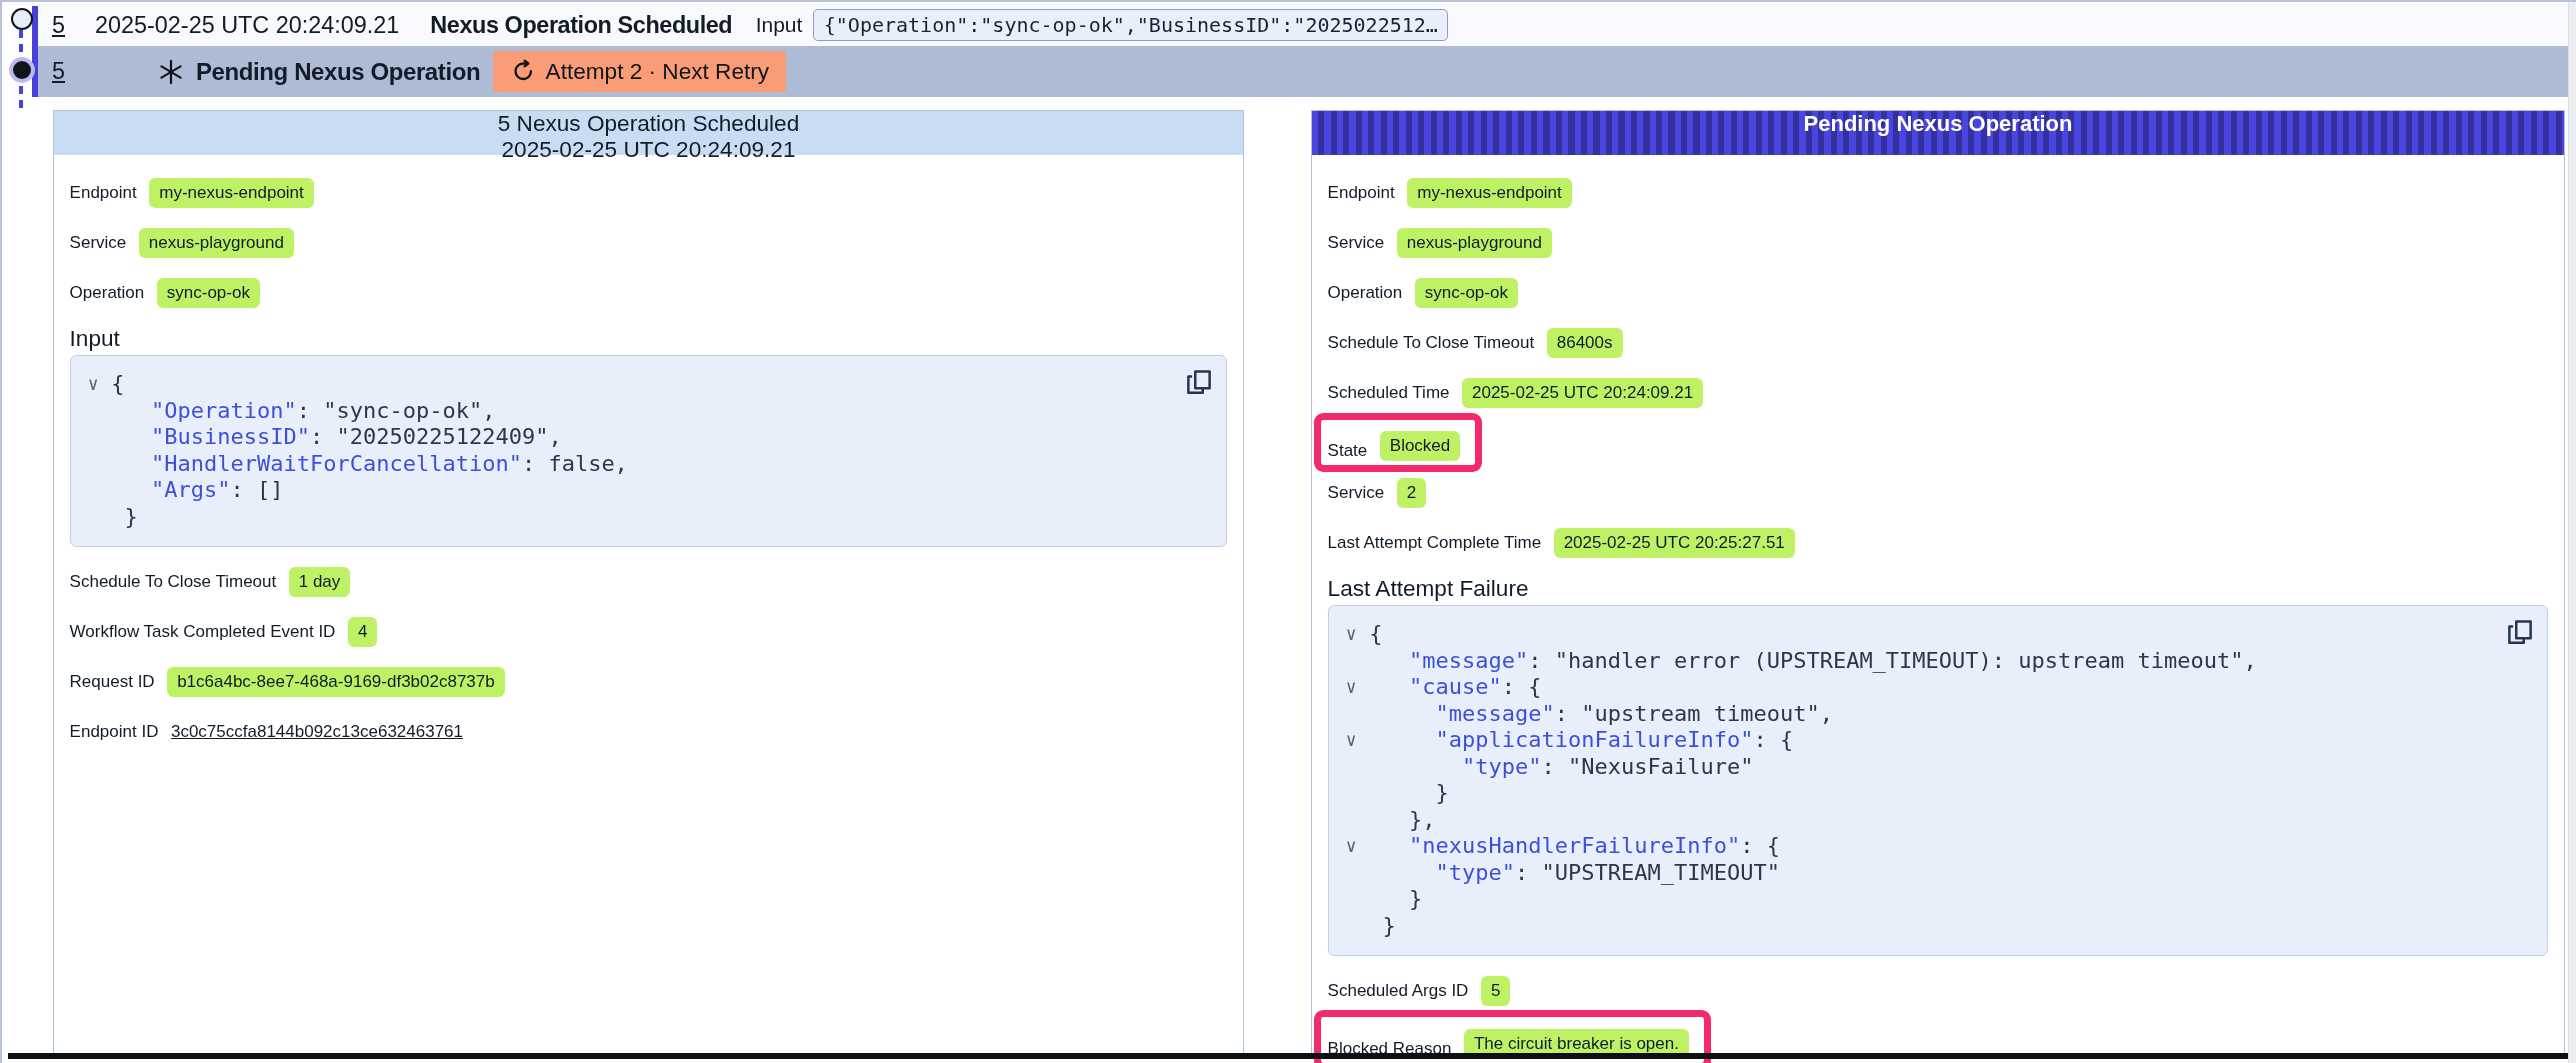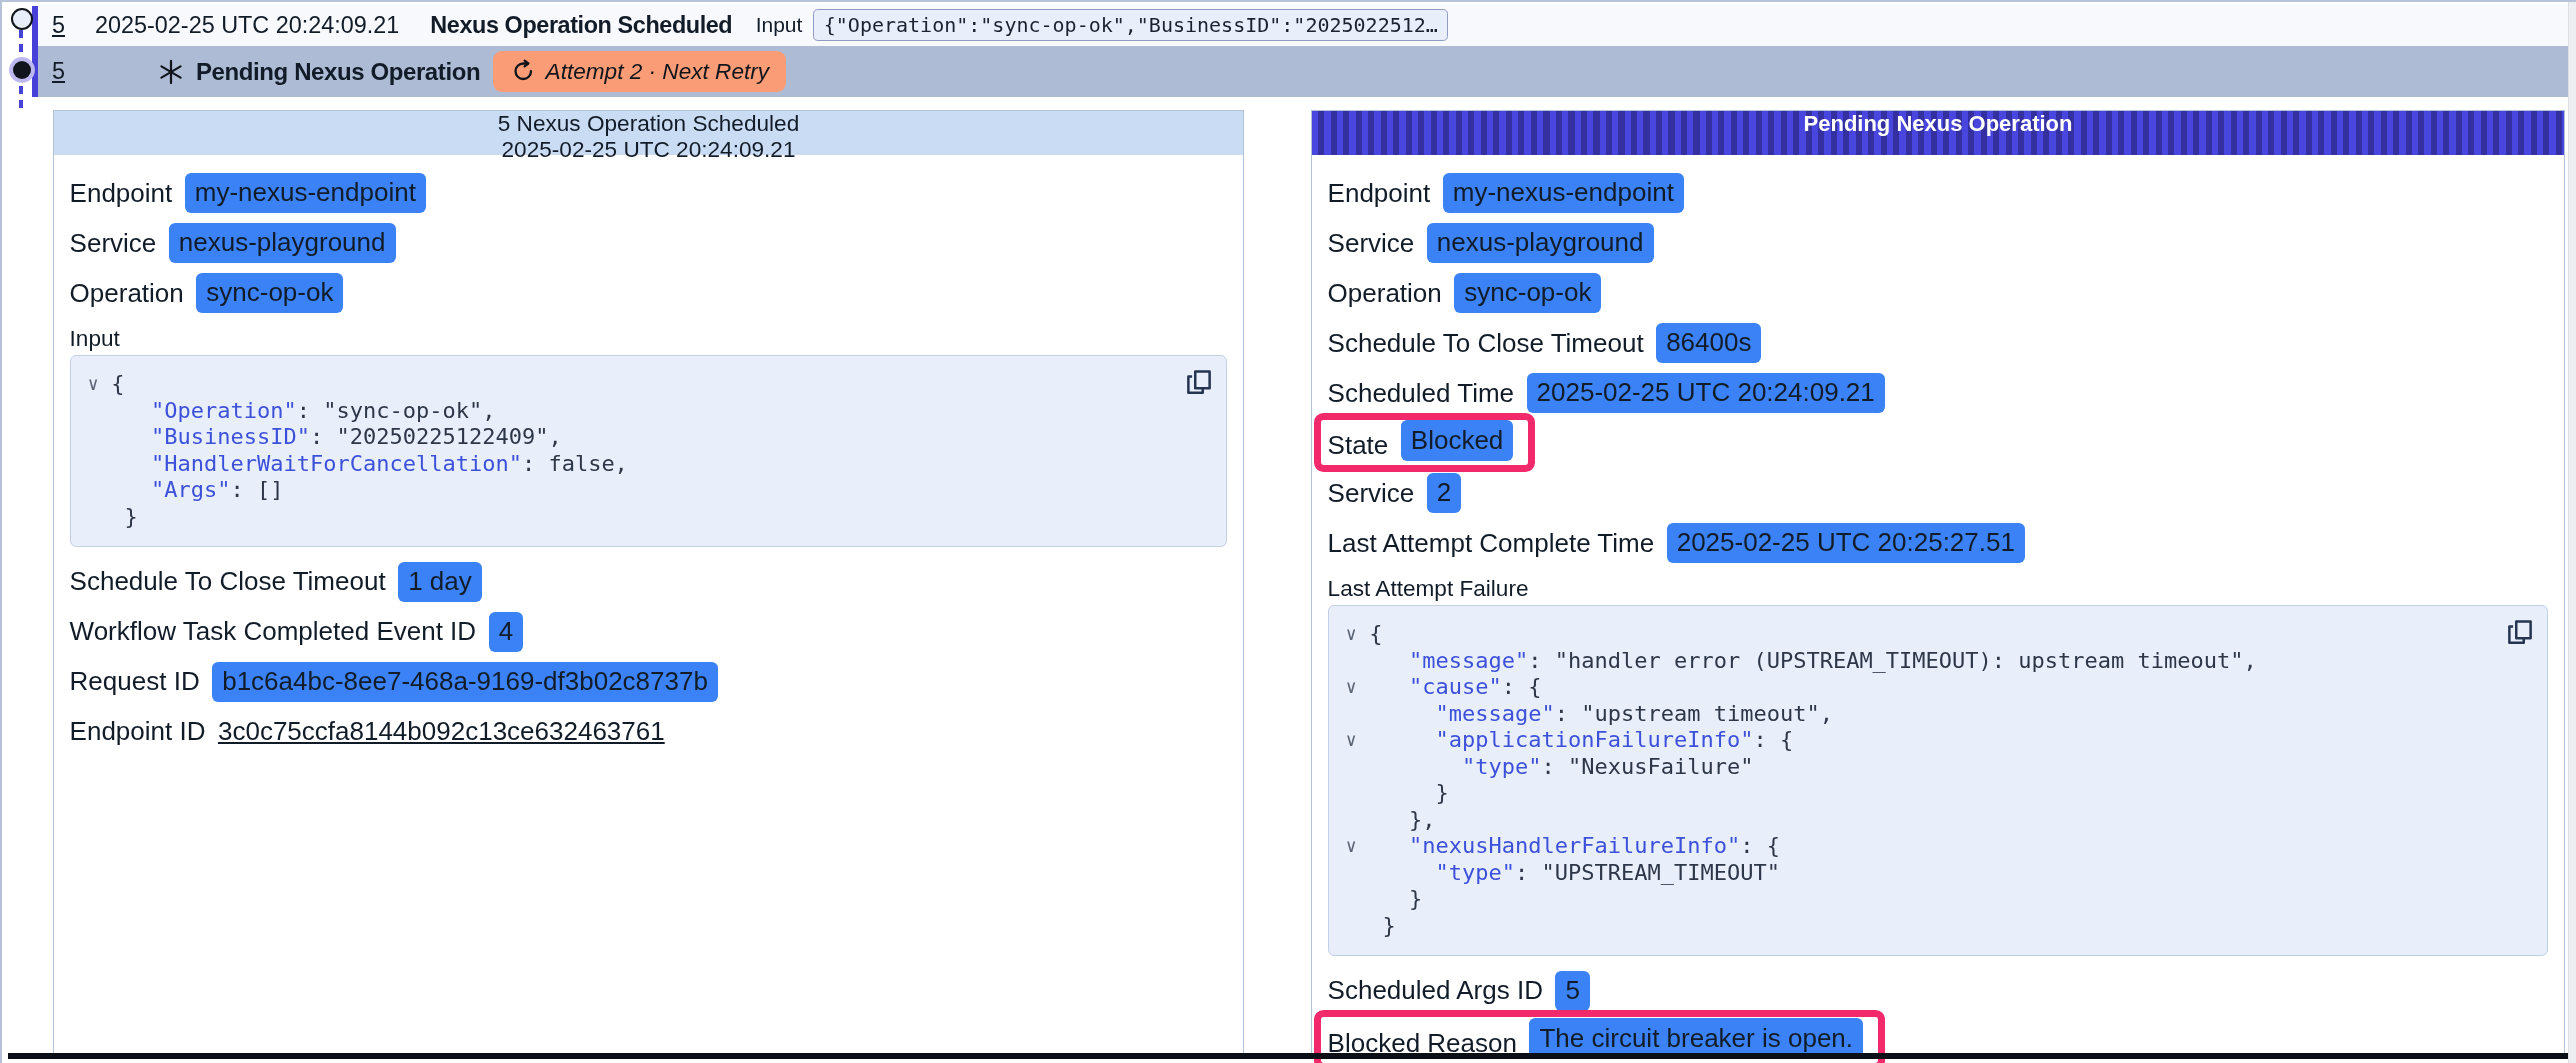--- a/index.html
+++ b/index.html
@@ -24,33 +24,33 @@
   .row2{position:absolute;left:36px;top:44px;right:7px;height:51px;background:#aebbd4;display:flex;align-items:center;}
   .evt-id{margin-left:14px;font-size:23.4px;font-weight:500;text-decoration:underline;color:#121c28;cursor:pointer;}
   .evt-time{margin-left:30px;font-size:23.4px;}
   .evt-title{margin-left:31px;font-size:23.4px;font-weight:700;letter-spacing:-0.4px;}
   .evt-input-label{margin-left:23.4px;font-size:21px;}
   .evt-input-chip{margin-left:11px;background:#e9eefb;border:1.6px solid #8e9cc2;border-radius:4.7px;
                   padding:2.3px 9.4px 3.9px;font-family:"DejaVu Sans Mono",monospace;font-size:20px;color:#1a2230;}
   .asterisk-icon{margin-left:92px;display:flex;align-items:center;}
   .pending-title{margin-left:11px;font-size:24px;font-weight:700;letter-spacing:-0.4px;}
   .retry-badge{display:flex;align-items:center;gap:9.4px;background:#fa9d76;height:41px;padding:0 17px;
-               margin-left:12.5px;font-size:22.6px;border-radius:9px;color:#10151c;font-style:italic;}
+               margin-left:12.5px;font-size:22.6px;border-radius:3px;color:#10151c;}
 
   
   .panel{position:absolute;top:108px;border:1.6px solid #b0c1da;background:#fff;box-sizing:border-box;}
   .left-panel{left:51px;width:1191px;height:945px;}
   .right-panel{left:1309px;width:1254px;height:945px;overflow:visible;}
   .panel-header{height:44px;display:flex;align-items:center;justify-content:space-between;
                 padding:0 17px;background:#cadcf3;font-size:22.6px;flex-direction:column;}
   .right-panel .panel-header{background:repeating-linear-gradient(90deg,#4946e0 0 6.2px,#34309f 6.2px 12.5px);
                 color:#fff;font-weight:700;justify-content:flex-start;font-size:22px;}
   .panel-body{padding:20px 15.6px;}
-  .field-row{display:flex;align-items:center;gap:12.5px;height:36px;margin-bottom:14px;font-size:26px;}
-  .chip{background:#3b82f6;border-radius:6.2px;padding:4.7px 10px;line-height:1.2;}
+  .field-row{display:flex;align-items:center;gap:12.5px;height:36px;margin-bottom:14px;font-size:17px;}
+  .chip{background:#bef264;border-radius:6.2px;padding:4.7px 10px;line-height:1.2;}
   .link-value{text-decoration:underline;cursor:pointer;text-align:right;}
   .section-label{height:28px;font-size:22.6px;margin-bottom:1.6px;display:flex;align-items:center;}
 
   
   .code-block{position:relative;background:#e9eefb;border:1.6px solid #c2cde6;border-radius:6.2px;
               padding:15.6px 55px 15.6px 4.7px;margin-bottom:17px;
               font-family:"DejaVu Sans Mono",monospace;font-size:22px;line-height:26.5px;color:#2d3748;}
   .code-line{display:flex;}
   .code-gutter{width:36px;text-align:center;color:#5b6575;font-size:18px;flex:none;user-select:none;}
   .code-text{white-space:pre;}

